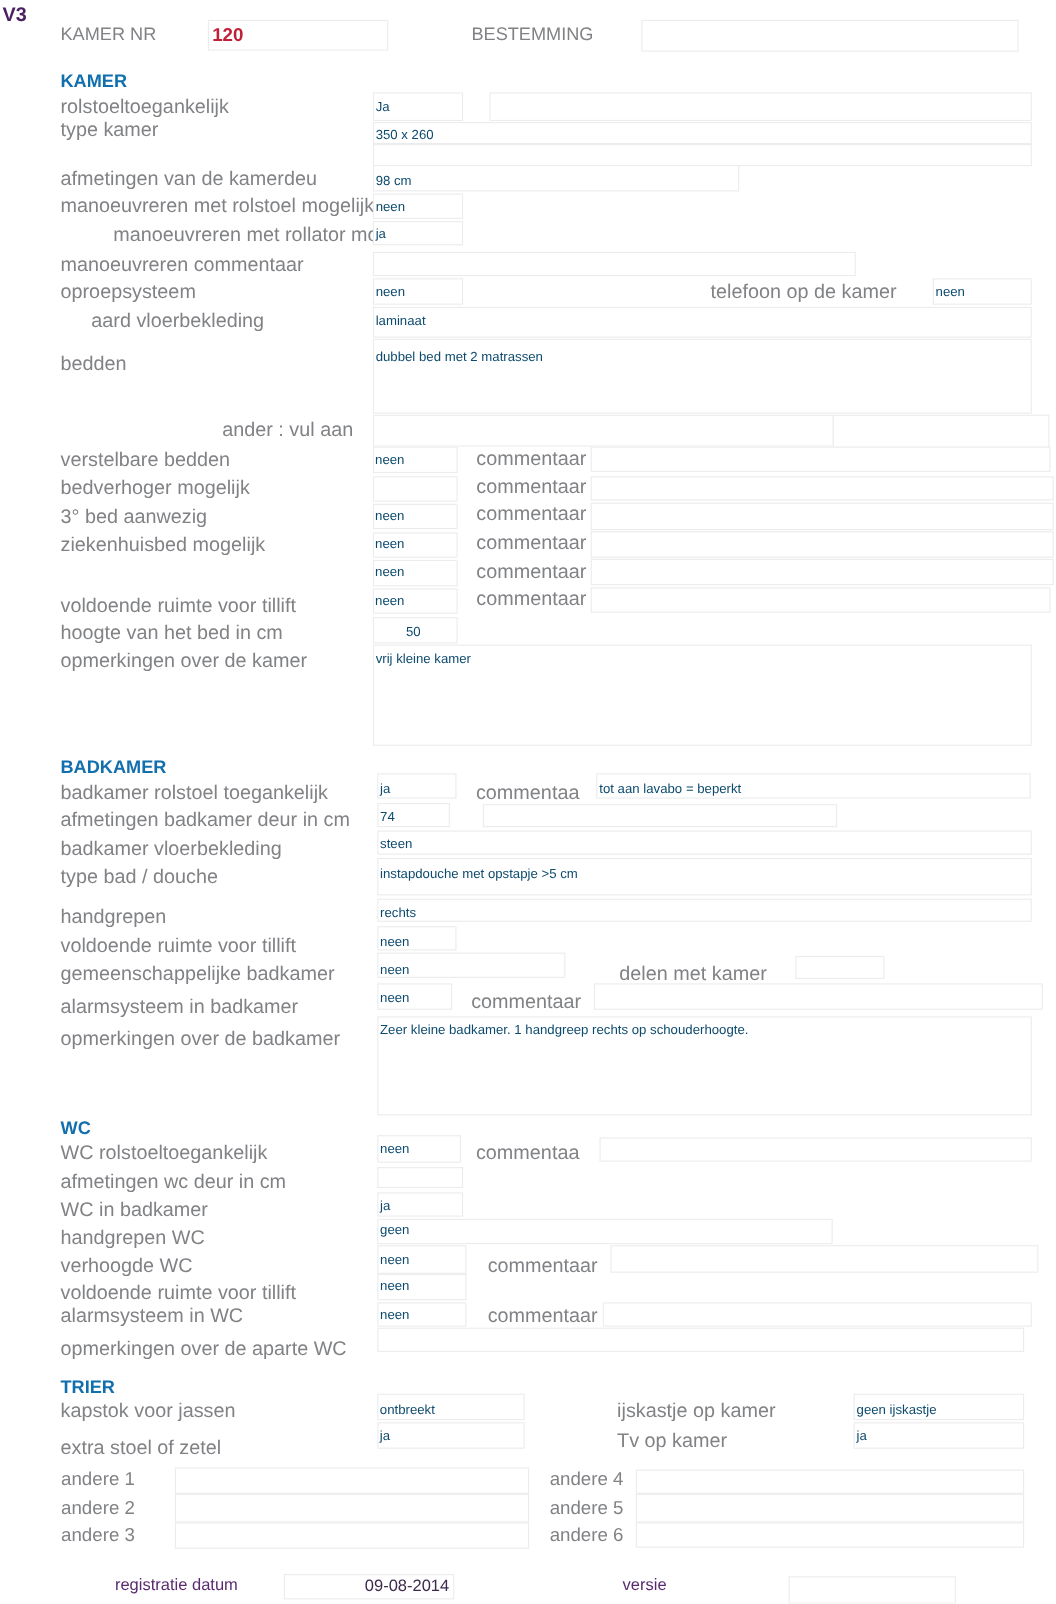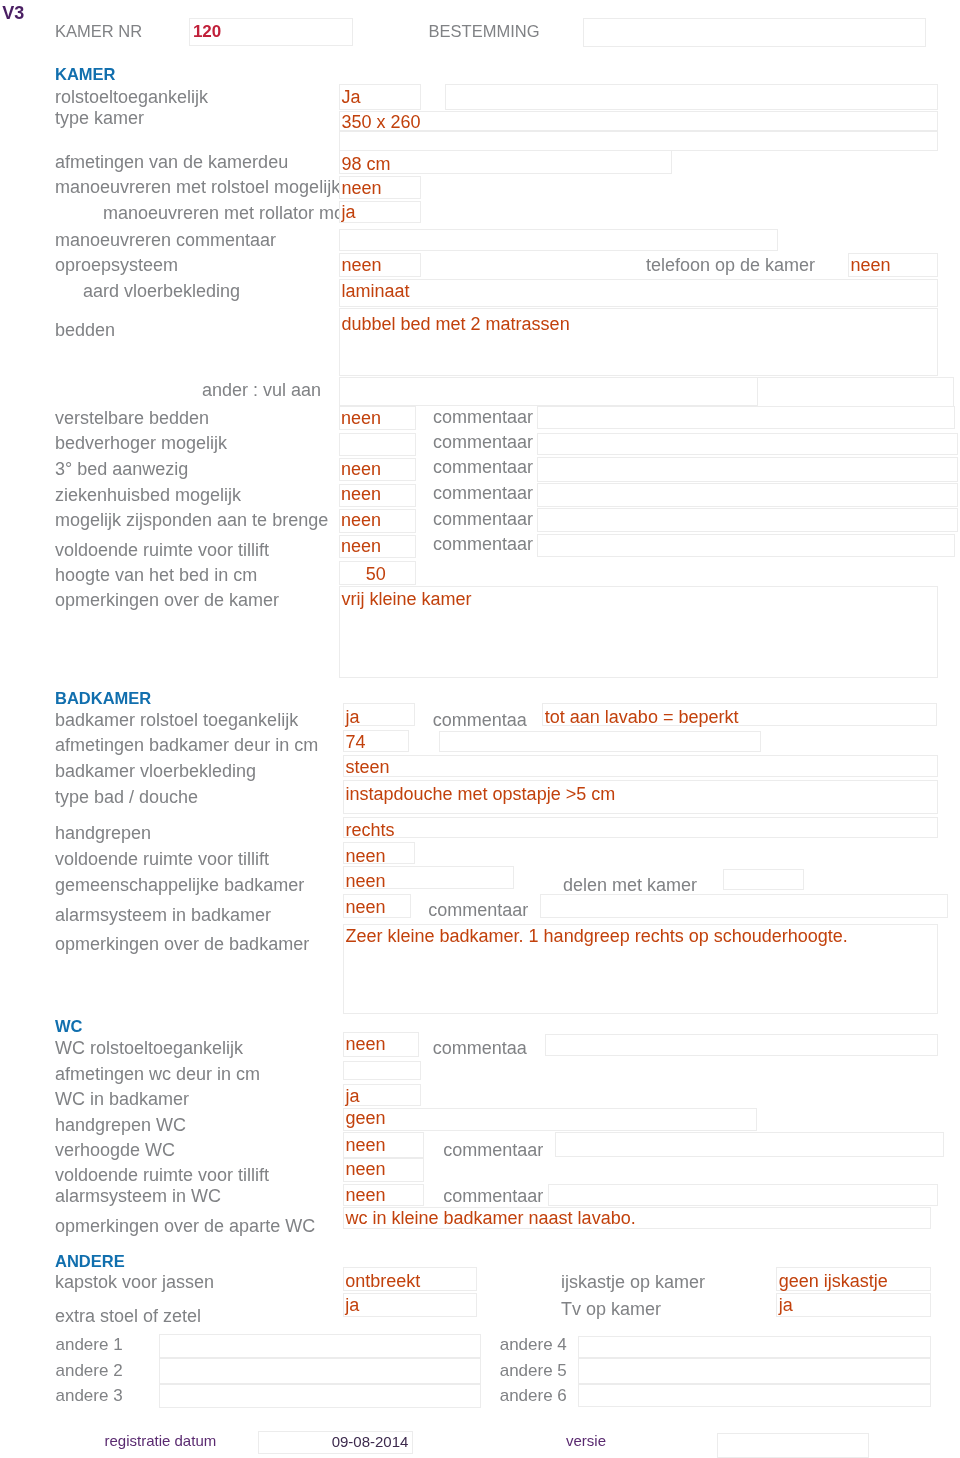--- a/index.html
+++ b/index.html
@@ -6,21 +6,21 @@
   html,body{margin:0;padding:0;background:#ffffff;}
   body{width:960px;height:1458px;font-family:"Liberation Sans",sans-serif;
         -webkit-font-smoothing:antialiased;}
   .page{position:relative;width:960px;height:1458px;overflow:hidden;background:#ffffff;}
   .abs{position:absolute;}
   .box{box-sizing:border-box;border:1px solid #ececec;background:#ffffff;}
   .lbl{color:#808285;font-size:18px;line-height:21px;white-space:nowrap;}
   .lbl2{color:#808285;font-size:17px;line-height:20px;white-space:nowrap;}
   .caps{color:#808285;font-size:16.5px;line-height:20px;white-space:nowrap;}
   .sec{color:#116fae;font-size:16.5px;line-height:20px;font-weight:bold;white-space:nowrap;}
-  .val{color:#c2410c;font-size:18px;line-height:21px;white-space:nowrap;}
+  .val{color:#0c4a6e;font-size:12px;line-height:21px;white-space:nowrap;}
   .valred{color:#c1203a;font-size:17px;line-height:20px;font-weight:bold;white-space:nowrap;}
   .vtag{color:#4a1f63;font-size:18px;line-height:21px;font-weight:bold;white-space:nowrap;}
   .flbl{color:#5a2a70;font-size:15px;line-height:18px;white-space:nowrap;}
   .fval{color:#3d2a4d;font-size:15px;line-height:18px;white-space:nowrap;}
 </style>
 </head>
 <body>
 
 <div class="page">
 
@@ -79,21 +79,20 @@
 <div class="abs lbl" style="left:55px;top:458.9px;">3° bed aanwezig</div>
 <div class="abs box" style="left:338.5px;top:458.1px;width:77.5px;height:23.4px;"></div>
 <div class="abs val" style="left:341px;top:458.9px;">neen</div>
 <div class="abs lbl" style="left:433px;top:457.4px;">commentaar</div>
 <div class="abs box" style="left:537px;top:457.1px;width:421.3px;height:24.5px;"></div>
 <div class="abs lbl" style="left:55px;top:484.9px;">ziekenhuisbed mogelijk</div>
 <div class="abs box" style="left:338.5px;top:483.5px;width:77.5px;height:23.2px;"></div>
 <div class="abs val" style="left:341px;top:484.2px;">neen</div>
 <div class="abs lbl" style="left:433px;top:482.8px;">commentaar</div>
 <div class="abs box" style="left:537px;top:483.3px;width:421.3px;height:23.3px;"></div>
-<div class="abs lbl" style="left:55px;top:509.9px;">mogelijk zijsponden aan te brenge</div>
 <div class="abs box" style="left:338.5px;top:509.3px;width:77.5px;height:23.5px;"></div>
 <div class="abs val" style="left:341px;top:510.1px;">neen</div>
 <div class="abs lbl" style="left:433px;top:508.6px;">commentaar</div>
 <div class="abs box" style="left:537px;top:508.4px;width:421.3px;height:23.9px;"></div>
 <div class="abs lbl" style="left:55px;top:540.4px;">voldoende ruimte voor tillift</div>
 <div class="abs box" style="left:338.5px;top:534.9px;width:77.5px;height:23.4px;"></div>
 <div class="abs val" style="left:341px;top:535.9px;">neen</div>
 <div class="abs lbl" style="left:433px;top:534.4px;">commentaar</div>
 <div class="abs box" style="left:537px;top:534px;width:417.8px;height:22.7px;"></div>
 <div class="abs lbl" style="left:55px;top:564.5px;">hoogte van het bed in cm</div>
@@ -162,23 +161,22 @@
 <div class="abs lbl" style="left:55px;top:1164.5px;">voldoende ruimte voor tillift</div>
 <div class="abs box" style="left:343px;top:1158px;width:80.6px;height:23.8px;"></div>
 <div class="abs val" style="left:345.5px;top:1158.9px;">neen</div>
 <div class="abs lbl" style="left:55px;top:1186.4px;">alarmsysteem in WC</div>
 <div class="abs box" style="left:343px;top:1184.3px;width:80.6px;height:22.2px;"></div>
 <div class="abs val" style="left:345.5px;top:1185.1px;">neen</div>
 <div class="abs lbl" style="left:443.3px;top:1186.4px;">commentaar</div>
 <div class="abs box" style="left:547.5px;top:1184.3px;width:390px;height:22.2px;"></div>
 <div class="abs lbl" style="left:55px;top:1215.7px;">opmerkingen over de aparte WC</div>
 <div class="abs box" style="left:343px;top:1206.5px;width:588px;height:22.1px;"></div>
-<div class="abs val" style="left:345.5px;top:1208.3px;">wc in kleine badkamer naast lavabo.</div>
-
-<div class="abs sec" style="left:55px;top:1251px;">ANDERE</div>
+
+<div class="abs sec" style="left:55px;top:1251px;">TRIER</div>
 <div class="abs lbl" style="left:55px;top:1272.1px;">kapstok voor jassen</div>
 <div class="abs box" style="left:342.8px;top:1267.4px;width:133.8px;height:23.3px;"></div>
 <div class="abs val" style="left:345.3px;top:1271px;">ontbreekt</div>
 <div class="abs lbl" style="left:561px;top:1272.1px;">ijskastje op kamer</div>
 <div class="abs box" style="left:776.2px;top:1267.4px;width:155.3px;height:23.3px;"></div>
 <div class="abs val" style="left:778.7px;top:1271px;">geen ijskastje</div>
 <div class="abs lbl" style="left:55px;top:1305.5px;">extra stoel of zetel</div>
 <div class="abs box" style="left:342.8px;top:1292.7px;width:133.8px;height:24.2px;"></div>
 <div class="abs val" style="left:345.3px;top:1294.8px;">ja</div>
 <div class="abs lbl" style="left:561px;top:1298.5px;">Tv op kamer</div>

